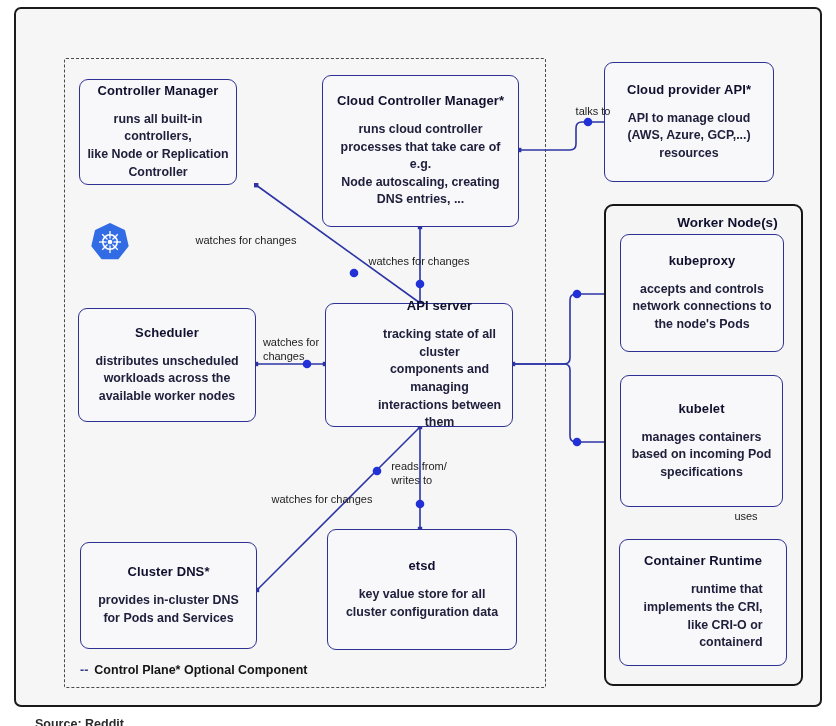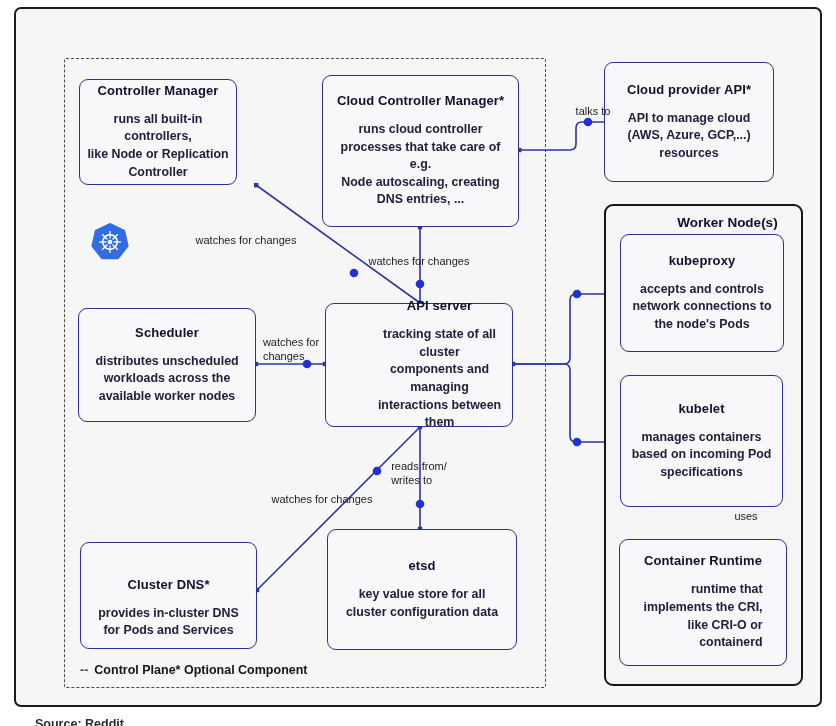--- a/index.html
+++ b/index.html
@@ -58,21 +58,21 @@
   
   .b-cm{left:79px;top:79px;width:158px;height:106px;}
   .b-ccm{left:322px;top:75px;width:197px;height:152px;}
   .b-cpa{left:604px;top:62px;width:170px;height:120px;}
   .b-kproxy{left:620px;top:234px;width:164px;height:118px;border-width:1.6px;}
   .b-klet{left:620px;top:375px;width:163px;height:132px;border-width:1.6px;}
   .b-crt{left:619px;top:539px;width:168px;height:127px;border-width:1.6px;text-align:right;}
   .b-sched{left:78px;top:308px;width:178px;height:114px;}
   .b-api{left:325px;top:303px;width:188px;height:124px;padding-left:47px;}
   .b-etsd{left:327px;top:529px;width:190px;height:121px;}
-  .b-dns{left:80px;top:542px;width:177px;height:107px;justify-content:flex-end;}
+  .b-dns{left:80px;top:542px;width:177px;height:107px;}
 </style>
 </head>
 <body>
 
 <div class="canvas">
 
   <div class="frame"></div>
   <div class="dashed-region"></div>
 
   <svg class="lines" width="836" height="726" viewBox="0 0 836 726">

